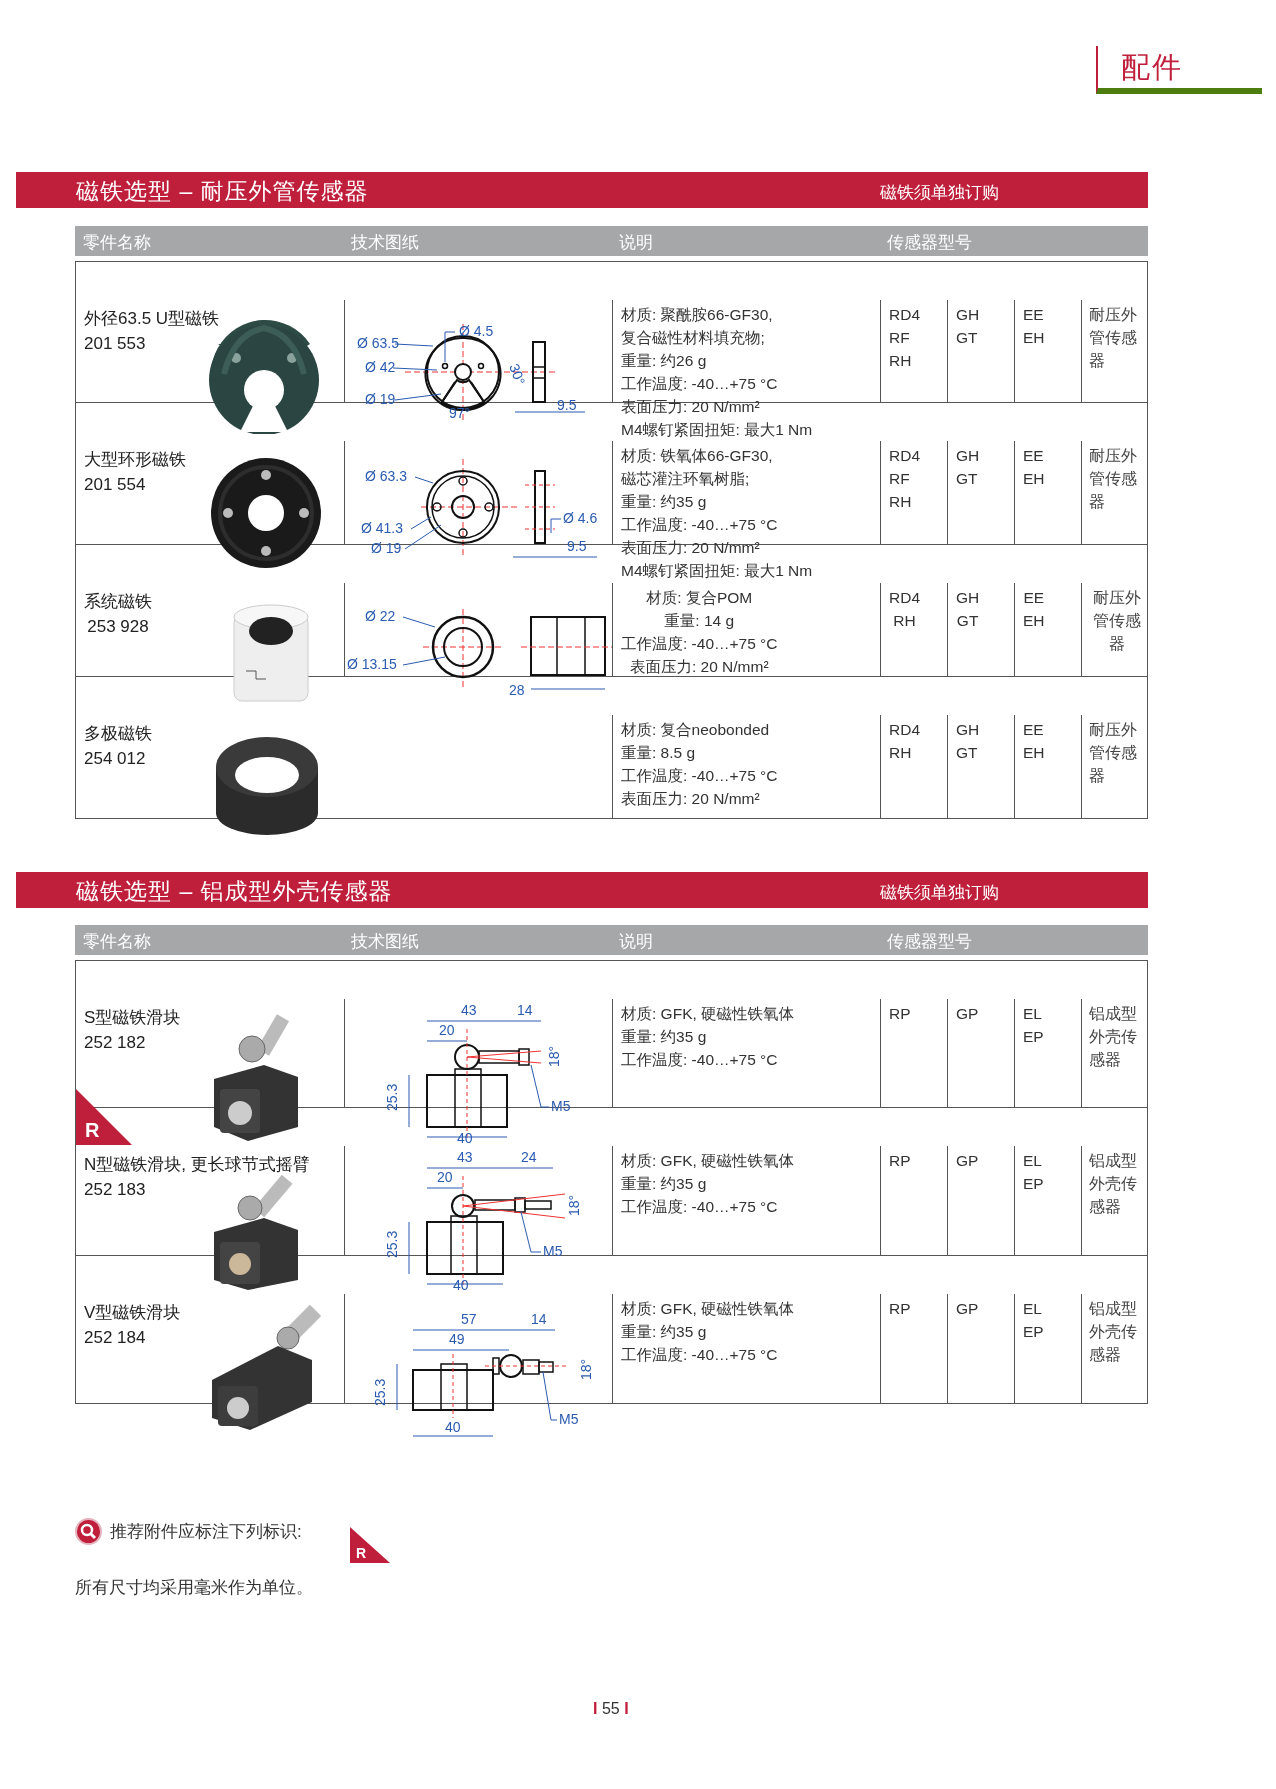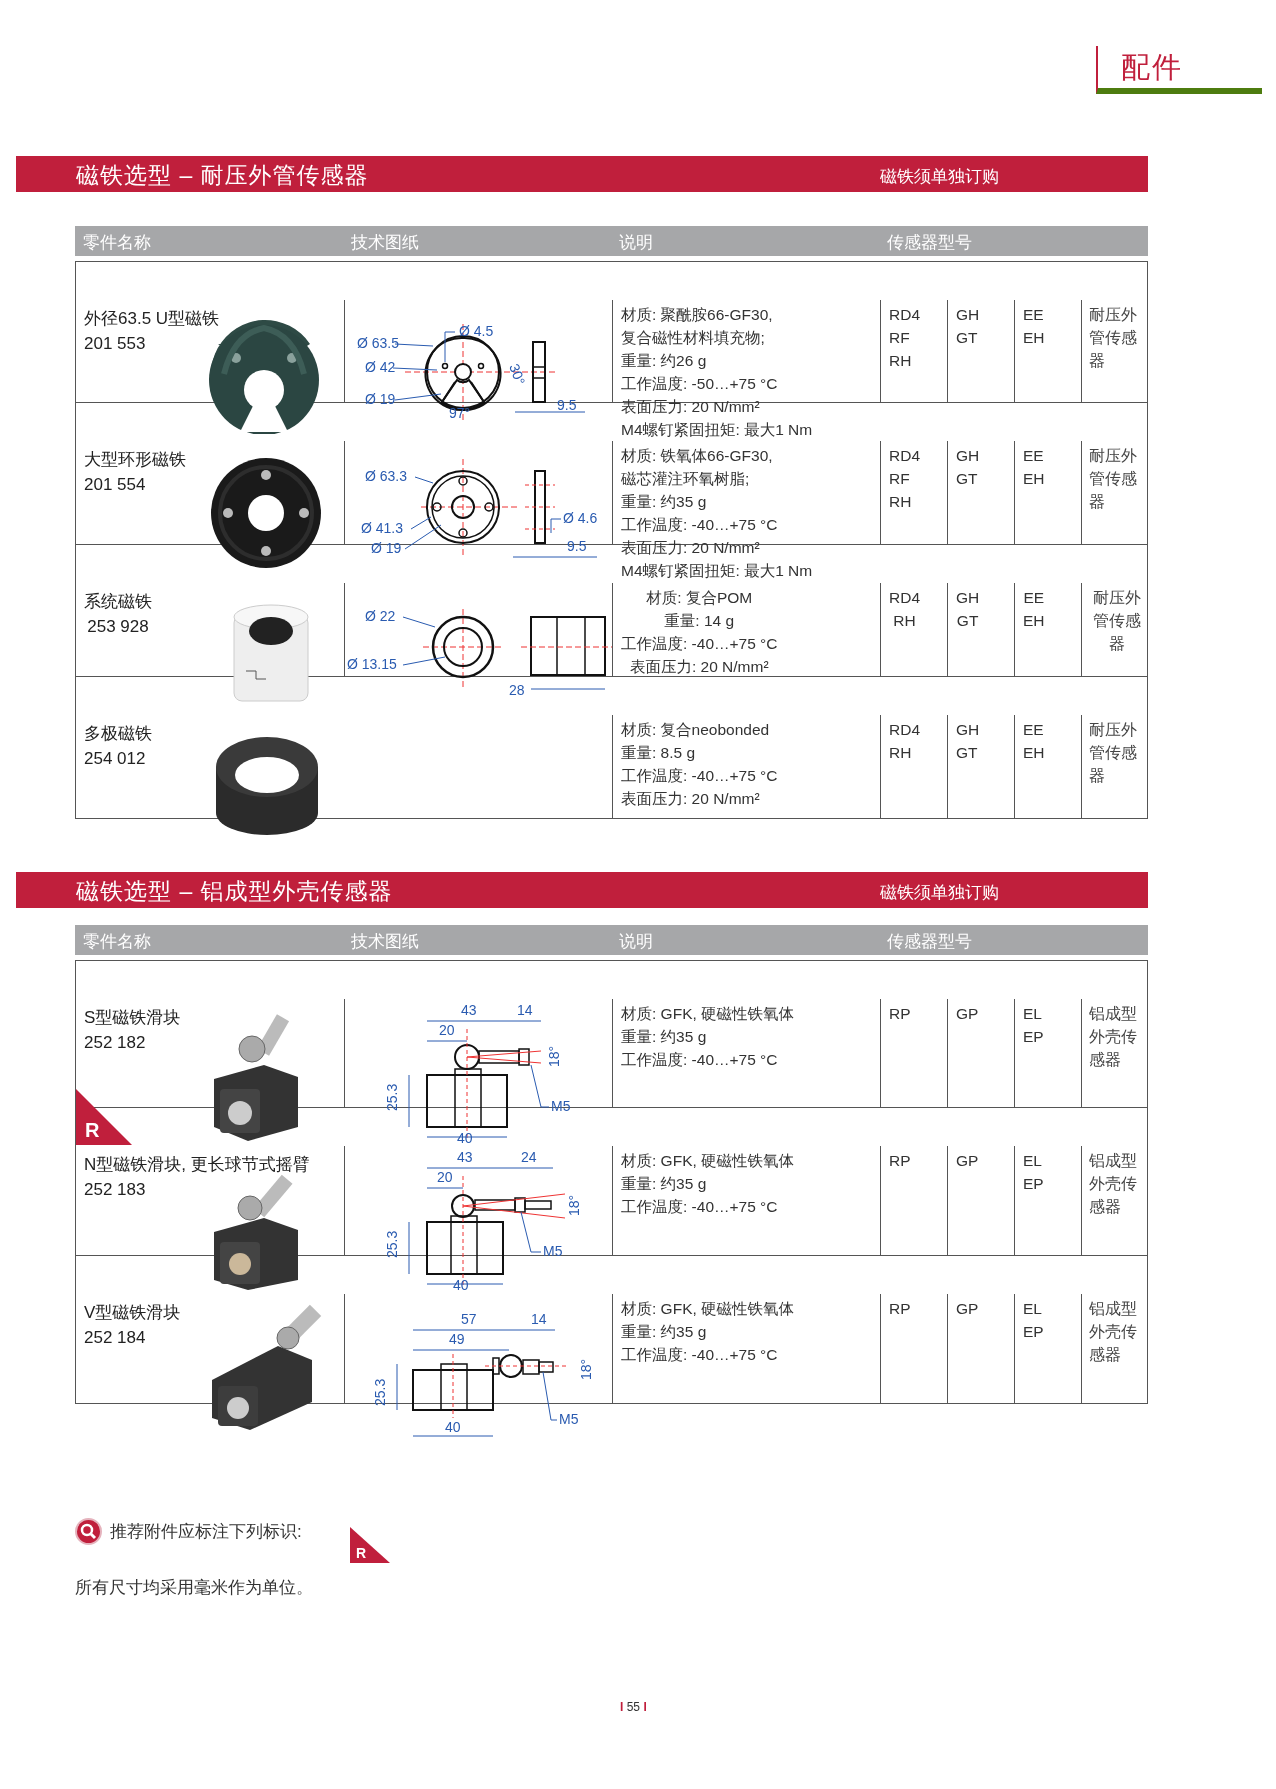--- a/index.html
+++ b/index.html
@@ -40,31 +40,31 @@
 
   .r-badge { position: absolute; width: 56px; height: 56px; }
   .r-badge .tri { width: 0; height: 0; border-left: 56px solid #c01f3c; border-top: 56px solid transparent; position: absolute; left: 0; top: 0; }
   .r-badge span { position: absolute; left: 9px; bottom: 3px; color: #fff; font-weight: bold; font-size: 20px; }
 
   .footer-note { position: absolute; font-size: 17px; color: #333; }
   .search-badge { position: absolute; width: 27px; height: 27px; border-radius: 50%; background: #c01f3c; border: 2px solid #e5b3bd; }
   .mini-r { position: absolute; width: 40px; height: 36px; }
   .mini-r .tri { position: absolute; left: 0; top: 0; width: 0; height: 0; border-left: 40px solid #c01f3c; border-top: 36px solid transparent; }
   .mini-r span { position: absolute; left: 6px; bottom: 2px; color: #fff; font-weight: bold; font-size: 14px; }
-  .page-num { position: absolute; left: 620px; top: 1700px; font-size: 12px; color: #333; }
+  .page-num { position: absolute; left: 593px; top: 1700px; font-size: 16px; color: #333; }
   .page-num b { color: #c01f3c; font-weight: bold; }
 </style>
 </head>
 <body>
 
 <div class="chapter-tab">
   <span>配件</span>
 </div>
 
-<div class="section-bar" style="top:156px;padding-left:33px;">
+<div class="section-bar" style="top:172px;padding-left:33px;">
   <span class="title">磁铁选型 – 耐压外管传感器</span>
   <span class="note">磁铁须单独订购</span>
 </div>
 
 <div class="table" style="top:226px;">
   <div class="thead">
     <span style="left:8px">零件名称</span>
     <span style="left:276px">技术图纸</span>
     <span style="left:544px">说明</span>
     <span style="left:812px">传感器型号</span>
@@ -108,21 +108,21 @@
         <text class="dim" x="212" y="110">9.5</text>
         <path d="M50 44 L88 46 M48 68 L92 70 M50 100 L96 94" stroke="#2a5bb0" stroke-width="1" fill="none"></path>
         <path d="M110 32 L100 32 L100 62" stroke="#2a5bb0" stroke-width="1" fill="none"></path>
         <path d="M170 112 L240 112" stroke="#2a5bb0" stroke-width="1"></path>
       </svg>
     </div>
     <div class="cell c-desc">
       <div class="desc">材质: 聚酰胺66-GF30,
 复合磁性材料填充物;
 重量: 约26 g
-工作温度: -50…+75 °C
+工作温度: -40…+75 °C
 表面压力: 20 N/mm²
 M4螺钉紧固扭矩: 最大1 Nm</div>
     </div>
     <div class="cell c-s1">
         <div class="codes">RD4
 RF
 RH</div>
       </div>
     <div class="cell c-s2">
         <div class="codes">GH

